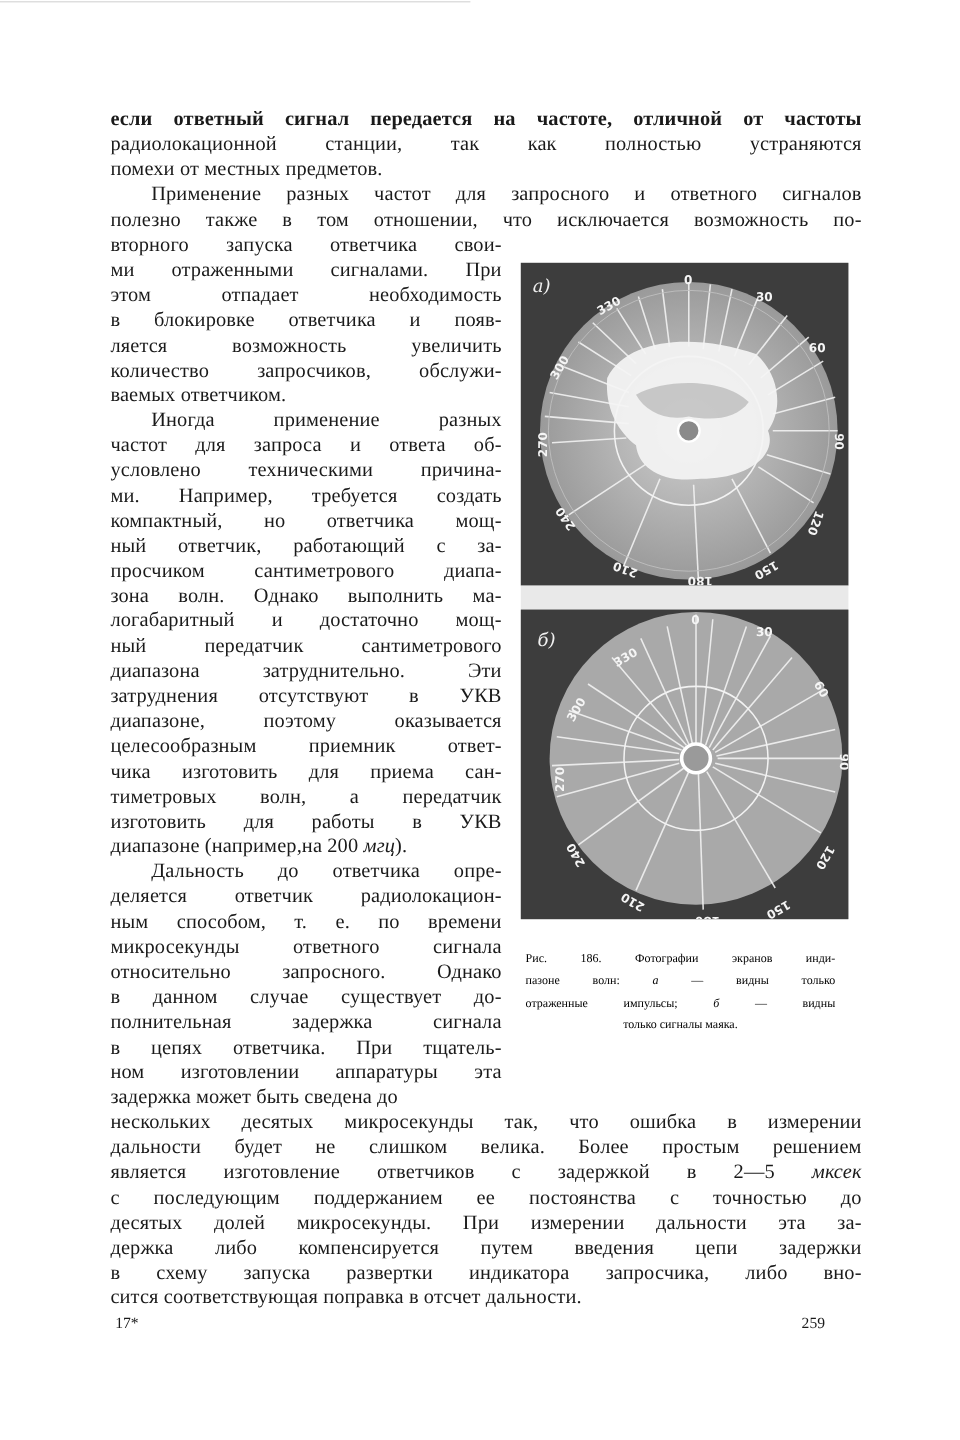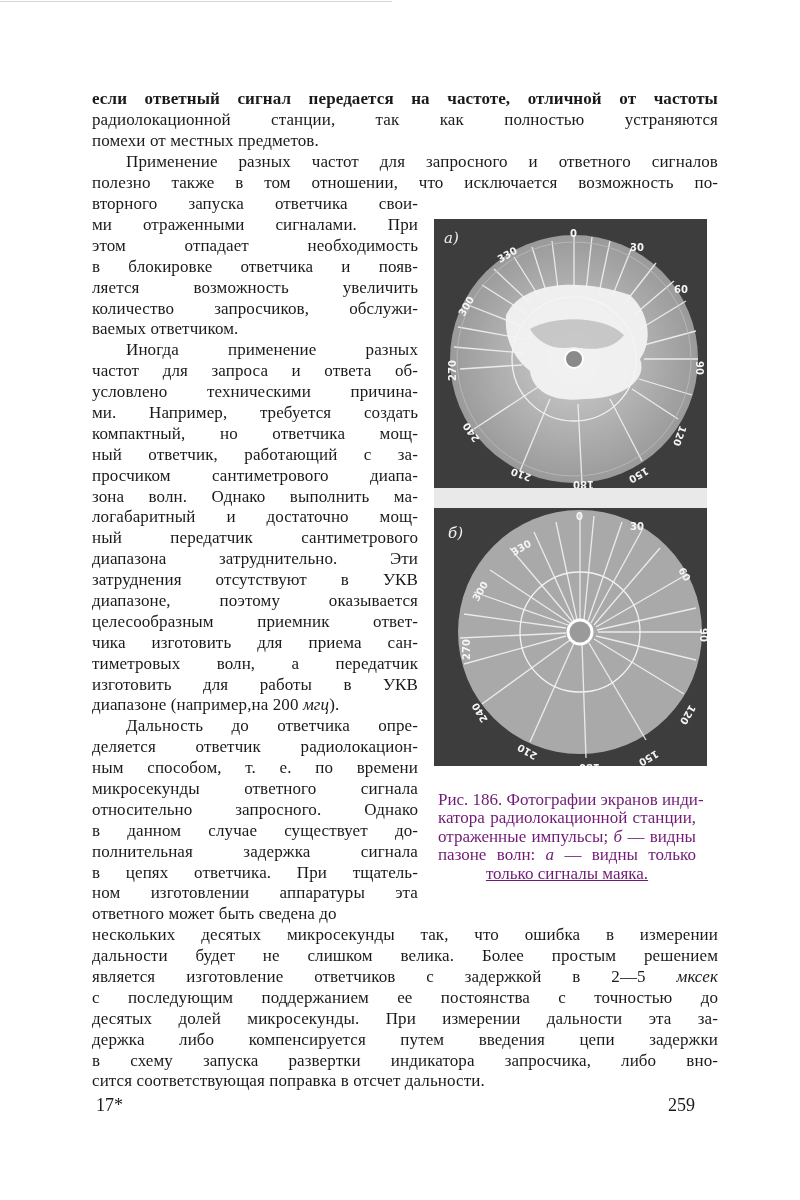--- a/index.html
+++ b/index.html
@@ -12,24 +12,24 @@
   .narrow { width: 326px; text-align: justify; text-align-last: justify; }
   .last { text-align-last: left; }
   .indent { padding-left: 34px; box-sizing: border-box; }
   .bold { font-weight: bold; }
   .it { font-style: italic; }
   .figure { position: absolute; left: 434px; top: 219px; width: 273px; height: 547px; }
   .panel { position: absolute; left: 0; width: 273px; background: #3a3a3a; overflow: hidden; }
   .panel svg { display: block; }
   .sep { position: absolute; left: 0; top: 269px; width: 273px; height: 20px; background: #e9e9e9; }
   .caption { position: absolute; left: 438px; top: 791px; width: 258px;
-             font-size: 17px; line-height: 18.4px; color: #701a75; }
+             font-size: 10px; line-height: 18.4px; color: #000000; }
   .caption div { text-align: justify; text-align-last: justify; white-space: nowrap; }
-  .caption .center { text-align: left; text-align-last: center; text-decoration: underline; }
-  .folio { position: absolute; top: 1095px; font-size: 18px; }
+  .caption .center { text-align: left; text-align-last: center; }
+  .folio { position: absolute; top: 1095px; font-size: 13px; }
 </style>
 </head>
 <body>
 
 <div class="top-rule"></div>
 
 <div class="line full bold" style="top:88px">если ответный сигнал передается на частоте, отличной от частоты</div>
 <div class="line full" style="top:109px">радиолокационной станции, так как полностью устраняются</div>
 <div class="line full last" style="top:130px">помехи от местных предметов.</div>
 <div class="line full indent" style="top:151px">Применение разных частот для запросного и ответного сигналов</div>
@@ -62,21 +62,21 @@
 <div class="line narrow last" style="top:694px"><span>диапазоне (например,на 200 </span><span class="it">мгц</span><span>).</span></div>
 <div class="line narrow indent" style="top:715px">Дальность до ответчика опре-</div>
 <div class="line narrow" style="top:736px">деляется ответчик радиолокацион-</div>
 <div class="line narrow" style="top:757px">ным способом, т. е. по времени</div>
 <div class="line narrow" style="top:778px">микросекунды ответного сигнала</div>
 <div class="line narrow" style="top:799px">относительно запросного. Однако</div>
 <div class="line narrow" style="top:820px">в данном случае существует до-</div>
 <div class="line narrow" style="top:841px">полнительная задержка сигнала</div>
 <div class="line narrow" style="top:862px">в цепях ответчика. При тщатель-</div>
 <div class="line narrow" style="top:882px">ном изготовлении аппаратуры эта</div>
-<div class="line narrow last" style="top:903px">ответного может быть сведена до</div>
+<div class="line narrow last" style="top:903px">задержка может быть сведена до</div>
 
 <div class="line full" style="top:924px">нескольких десятых микросекунды так, что ошибка в измерении</div>
 <div class="line full" style="top:945px">дальности будет не слишком велика. Более простым решением</div>
 <div class="line full" style="top:966px"><span>является изготовление ответчиков с задержкой в 2—5 </span><span class="it">мксек</span></div>
 <div class="line full" style="top:987px">с последующим поддержанием ее постоянства с точностью до</div>
 <div class="line full" style="top:1008px">десятых долей микросекунды. При измерении дальности эта за-</div>
 <div class="line full" style="top:1029px">держка либо компенсируется путем введения цепи задержки</div>
 <div class="line full" style="top:1050px">в схему запуска развертки индикатора запросчика, либо вно-</div>
 <div class="line full last" style="top:1070px">сится соответствующая поправка в отсчет дальности.</div>
 
@@ -184,20 +184,19 @@
         <text x="44" y="94" transform="rotate(-60 44 94)">300</text>
         <text x="80" y="48" transform="rotate(-30 80 48)">330</text>
       </g>
       <text x="14" y="30" fill="#f0f0f0" font-family="DejaVu Serif, serif" font-style="italic" font-size="15">б)</text>
     </svg>
   </div>
 </div>
 
 <div class="caption">
   <div>Рис. 186. Фотографии экранов инди-</div>
-  <div>катора радиолокационной станции,</div>
+  <div><span>пазоне волн: </span><span class="it">а</span><span> — видны только</span></div>
   <div><span>отраженные импульсы; </span><span class="it">б</span><span> — видны</span></div>
-  <div><span>пазоне волн: </span><span class="it">а</span><span> — видны только</span></div>
   <div class="center">только сигналы маяка.</div>
 </div>
 
 <div class="folio" style="left:96px;">17*</div>
 <div class="folio" style="left:668px;">259</div>
 
 </body></html>

